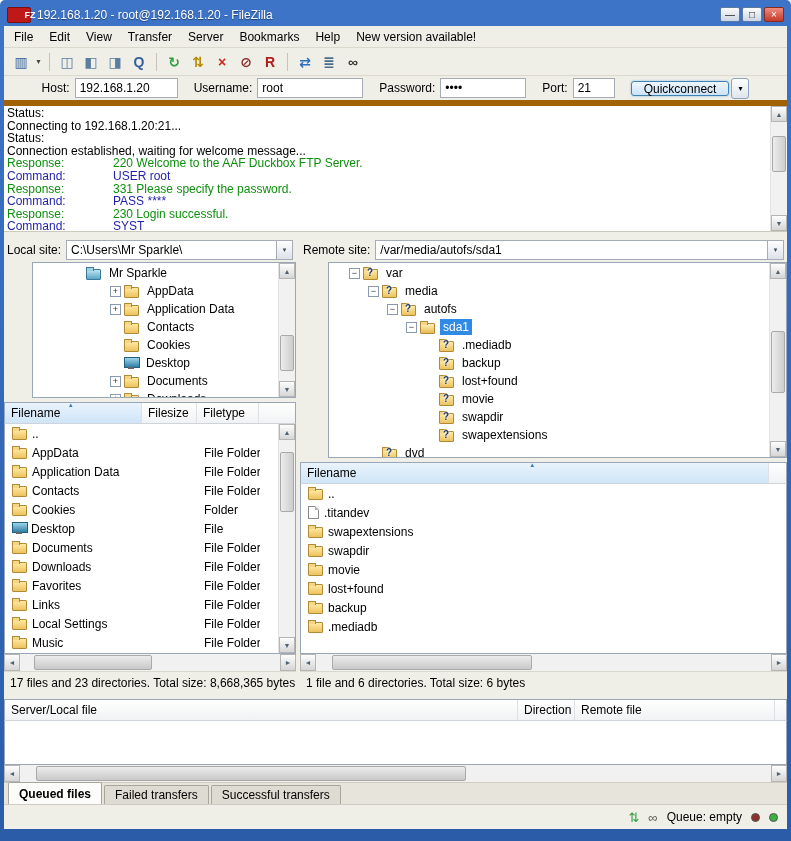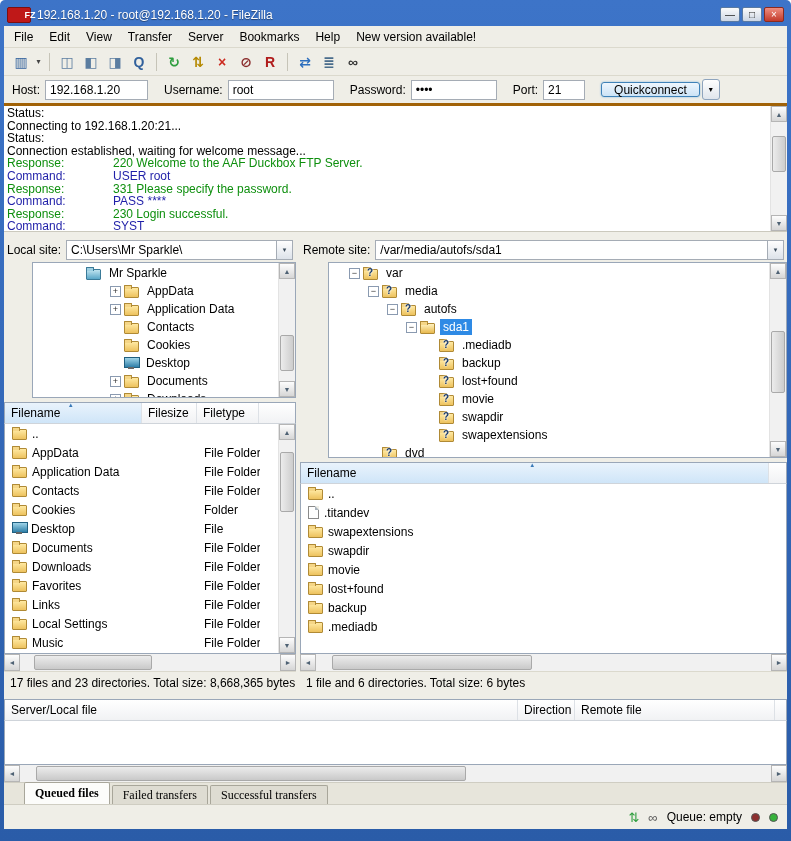--- a/index.html
+++ b/index.html
@@ -18,21 +18,21 @@
   .client { background:#efeee7; height:803px; overflow:hidden; }
 
   .menubar { height:22px; display:flex; align-items:center; padding-left:2px; border-bottom:1px solid #dbd9cd; }
   .menu-item { padding:3px 8px; white-space:nowrap; }
 
   .toolbar { height:28px; display:flex; align-items:center; padding-left:5px; border-bottom:1px solid #dbd9cd; }
   .tb-btn { width:24px; height:22px; display:flex; align-items:center; justify-content:center; font-size:14px; font-weight:bold; border:1px solid transparent; border-radius:2px; }
   .tb-sep { width:1px; height:18px; background:#c6c4b8; margin:0 5px; }
   .tb-drop { width:11px; height:22px; font-size:8px; display:flex; align-items:center; justify-content:center; color:#444; }
 
-  .quickbar { height:30px; display:flex; align-items:center; padding-left:8px; border-bottom:3px solid #a16207; }
+  .quickbar { height:30px; display:flex; align-items:center; padding-left:0; border-bottom:6px solid #a16207;justify-content:center; }
   .quickbar label { margin-right:5px; white-space:nowrap; }
   .qc-input { height:20px; border:1px solid #a5acb5; padding:0 4px; font:12px "Liberation Sans","DejaVu Sans",sans-serif; background:#fff; }
   .qc-gap { width:16px; flex:none; }
   .qc-btn { height:15px; padding:0 12px; font:12px "Liberation Sans","DejaVu Sans",sans-serif; background:linear-gradient(#eef6fd,#cce3f6); border:1px solid #3f82b8; border-radius:3px; box-shadow:0 0 2px #7ab3e0; }
   .qc-drop { width:18px; height:21px; font-size:8px; background:linear-gradient(#fefefe,#dfe5ec); border:1px solid #8ea4bd; border-radius:3px; margin-left:2px; }
 
   .logpane { height:126px; background:#fff; border-bottom:1px solid #cbc9bd; position:relative; overflow:hidden; }
   .loglines { position:absolute; top:1px; left:3px; right:18px; bottom:0; overflow:hidden; }
   .logline { display:flex; line-height:12.6px; white-space:nowrap; }
   .logline .llabel { width:106px; flex:none; }
@@ -98,21 +98,21 @@
   .ic.folder.user::before { background:#9fd0e2; border-color:#3a7a98; }
   .ic.desktop { width:14px; height:13px; }
   .ic.desktop::before { content:""; position:absolute; top:0; left:0; width:14px; height:9px; background:linear-gradient(#9fd4e8,#2f7fa8); border:1px solid #1f5f80; }
   .ic.desktop::after { content:""; position:absolute; bottom:1px; left:4px; width:6px; height:2px; background:#666; }
   .ic.file { width:11px; height:13px; background:#fff; border:1px solid #8a8a8a; }
   .ic.file::before { content:""; position:absolute; top:-1px; right:-1px; width:0; height:0; border-top:4px solid #efeee7; border-left:4px solid #aab4bd; }
 
   .queueheader { height:22px; display:flex; background:linear-gradient(#ffffff,#f1f2f4); border:1px solid #9aa7b8; border-bottom-color:#cfd4da; flex:none; overflow:hidden; }
   .queuebody { height:44px; background:#fff; border:1px solid #9aa7b8; border-top:none; }
 
-  .tabsrow { height:22px; display:flex; align-items:flex-end; padding-left:20px; gap:2px; background:#e7e5db; border-top:1px solid #cfcdc2;font-family:Liberation Serif, serif; }
+  .tabsrow { height:22px; display:flex; align-items:flex-end; padding-left:4px; gap:2px; background:#e7e5db; border-top:1px solid #cfcdc2; }
   .tab { height:19px; padding:0 10px; display:flex; align-items:center; background:#dedcd2; border:1px solid #a8a69a; border-bottom:none; border-radius:2px 2px 0 0; white-space:nowrap; }
   .tab.active { background:#fcfcfa; font-weight:bold; height:22px; }
 
   .statusbar { height:25px; display:flex; align-items:center; justify-content:flex-end; gap:9px; padding:0 9px; border-top:1px solid #cfcdc2; }
   .sb-icon { font-size:13px; line-height:1; }
   .led { width:9px; height:9px; border-radius:50%; border:1px solid #555; }
   .led.red { background:#8d2f2f; }
   .led.green { background:#37b23c; }
 </style>
 </head>

